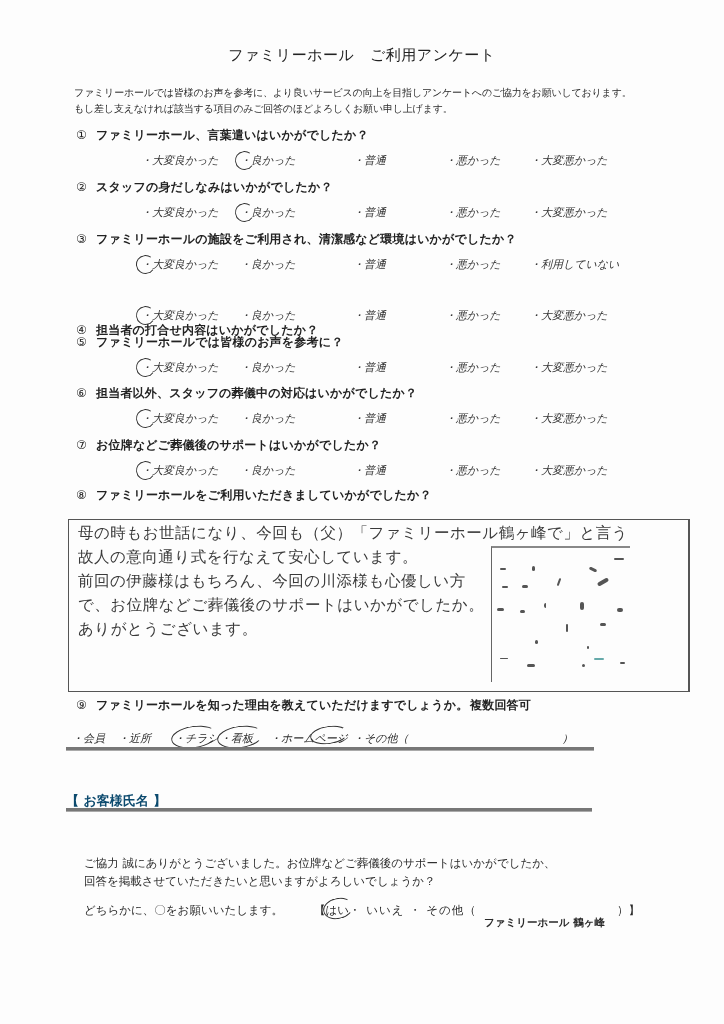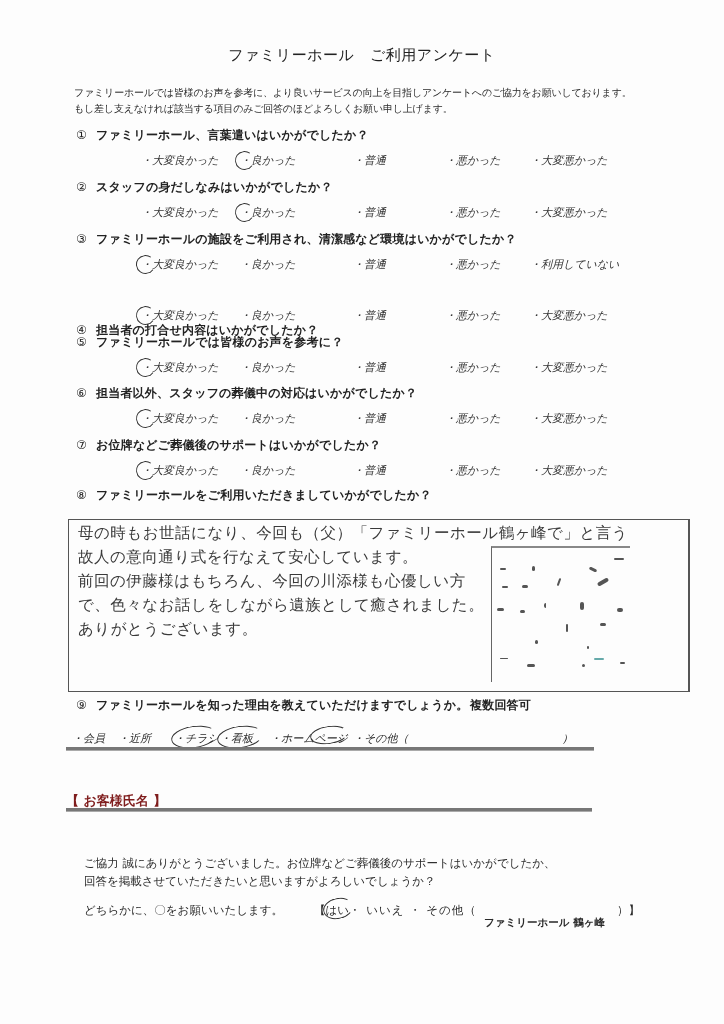--- a/index.html
+++ b/index.html
@@ -19,21 +19,21 @@
       border-right-color:transparent;
     }
     .opt .lbl { position:relative; }
     .box { left:68px; top:519px; width:619px; height:171px; border:1.5px solid #555; border-right-width:2.5px; }
     .handwriting { font-family:"DejaVu Sans", sans-serif; font-size:15.5px; color:#3a3a3a; line-height:22px; letter-spacing:0.5px; white-space:nowrap; }
     .sketch { left:491px; top:546px; width:138px; height:134px; border-left:1.5px solid #666; border-top:2px solid #888; }
     .dot { position:absolute; background:#555; border-radius:2px; }
     .hr { height:3px; background:#777; border-bottom:1px solid #aaa; }
     .reason { font-size:11px; font-style:italic; white-space:nowrap; }
     .ellipse { position:absolute; border:1.3px solid #333; border-radius:50%; }
-    .section { font-size:13px; font-weight:bold; font-family:"DejaVu Sans", sans-serif; color:#7f1d1d; }
+    .section { font-size:13px; font-weight:bold; font-family:"DejaVu Sans", sans-serif; color:#0c4a6e; }
     .closing { left:84px; font-size:11.5px; white-space:nowrap; color:#2a2a2a; }
     .footer { font-size:10.5px; font-weight:bold; font-family:"DejaVu Sans", sans-serif; white-space:nowrap; }
   </style>
 </head>
 <body>
 
 <div class="abs title">ファミリーホール　ご利用アンケート</div>
 <div class="abs intro" style="top:86px">ファミリーホールでは皆様のお声を参考に、より良いサービスの向上を目指しアンケートへのご協力をお願いしております。</div>
 <div class="abs intro" style="top:102px">もし差し支えなければ該当する項目のみご回答のほどよろしくお願い申し上げます。</div>
 
@@ -82,21 +82,21 @@
     <div class="abs opt" style="left: 530px; top: 463px;"><span class="lbl">・大変悪かった</span></div>
   </div>
 
 <div class="abs q" style="top:487px">
   <span class="num">⑧</span><span>ファミリーホールをご利用いただきましていかがでしたか？</span>
 </div>
 <div class="abs box"></div>
 <div class="abs handwriting" style="left:78px; top:522px">母の時もお世話になり、今回も（父）「ファミリーホール鶴ヶ峰で」と言う</div>
 <div class="abs handwriting" style="left:78px; top:546px">故人の意向通り式を行なえて安心しています。</div>
 <div class="abs handwriting" style="left:78px; top:570px">前回の伊藤様はもちろん、今回の川添様も心優しい方</div>
-<div class="abs handwriting" style="left:78px; top:594px">で、色々なお話しをしながら遺族として癒されました。</div>
+<div class="abs handwriting" style="left:78px; top:594px">で、お位牌などご葬儀後のサポートはいかがでしたか。</div>
 <div class="abs handwriting" style="left:78px; top:618px">ありがとうございます。</div>
 <div class="abs sketch">
   <div class="dot" style="left:8px;top:20px;width:6px;height:2px"></div>
   <div class="dot" style="left:40px;top:18px;width:3px;height:5px"></div>
   <div class="dot" style="left:97px;top:20px;width:8px;height:3px;transform:rotate(25deg)"></div>
   <div class="dot" style="left:122px;top:10px;width:10px;height:2px"></div>
   <div class="dot" style="left:10px;top:38px;width:6px;height:2px"></div>
   <div class="dot" style="left:30px;top:37px;width:6px;height:3px"></div>
   <div class="dot" style="left:66px;top:30px;width:2px;height:8px;transform:rotate(20deg)"></div>
   <div class="dot" style="left:105px;top:32px;width:12px;height:4px;transform:rotate(-30deg)"></div>

